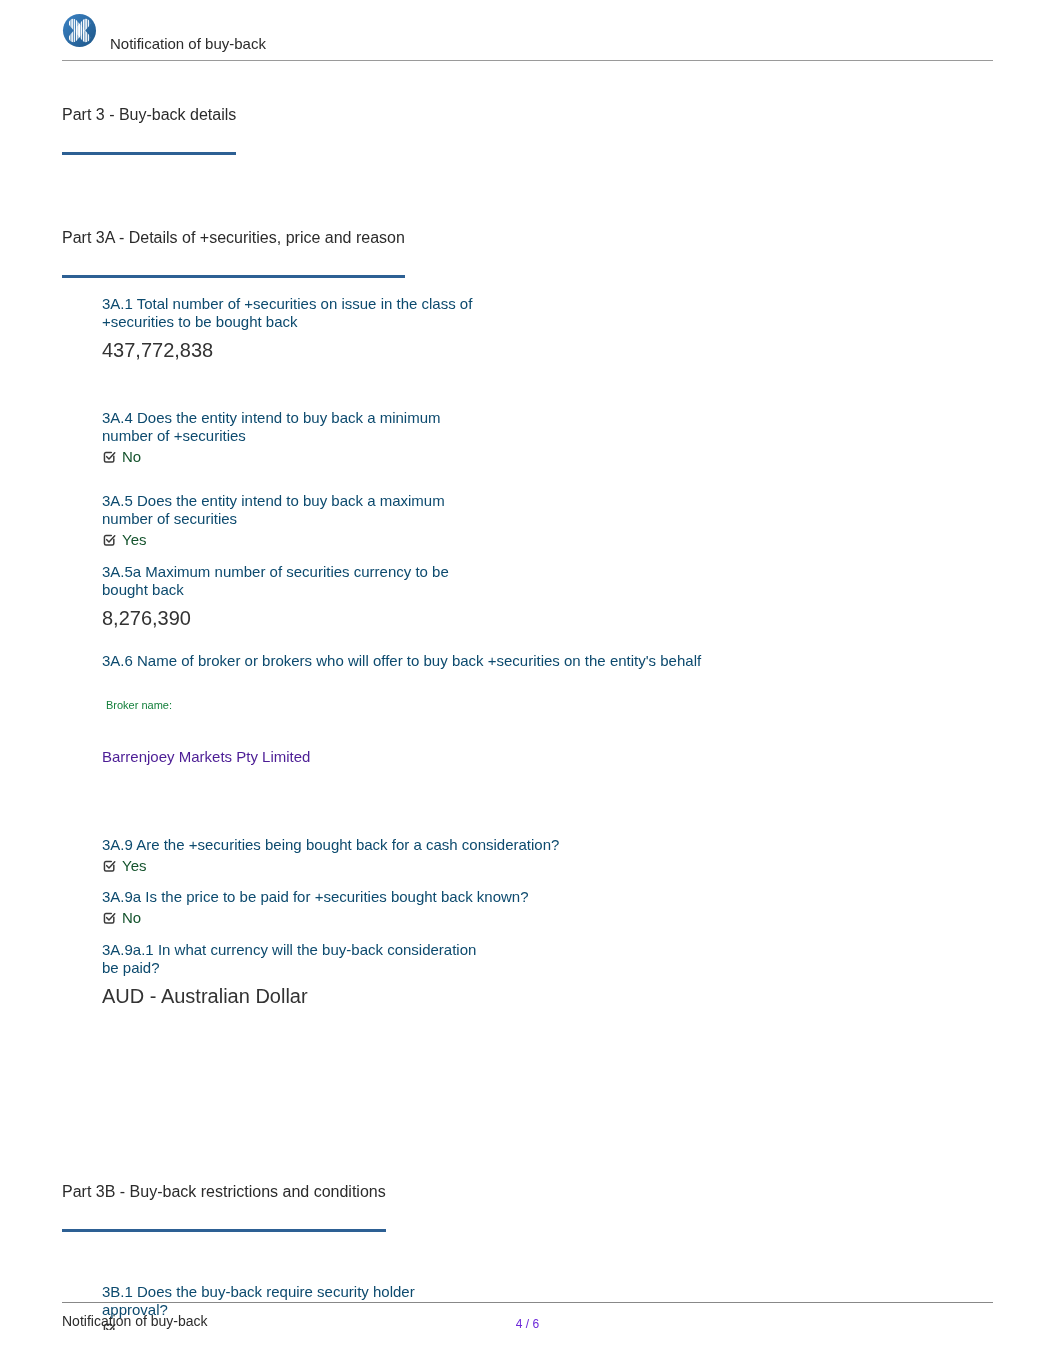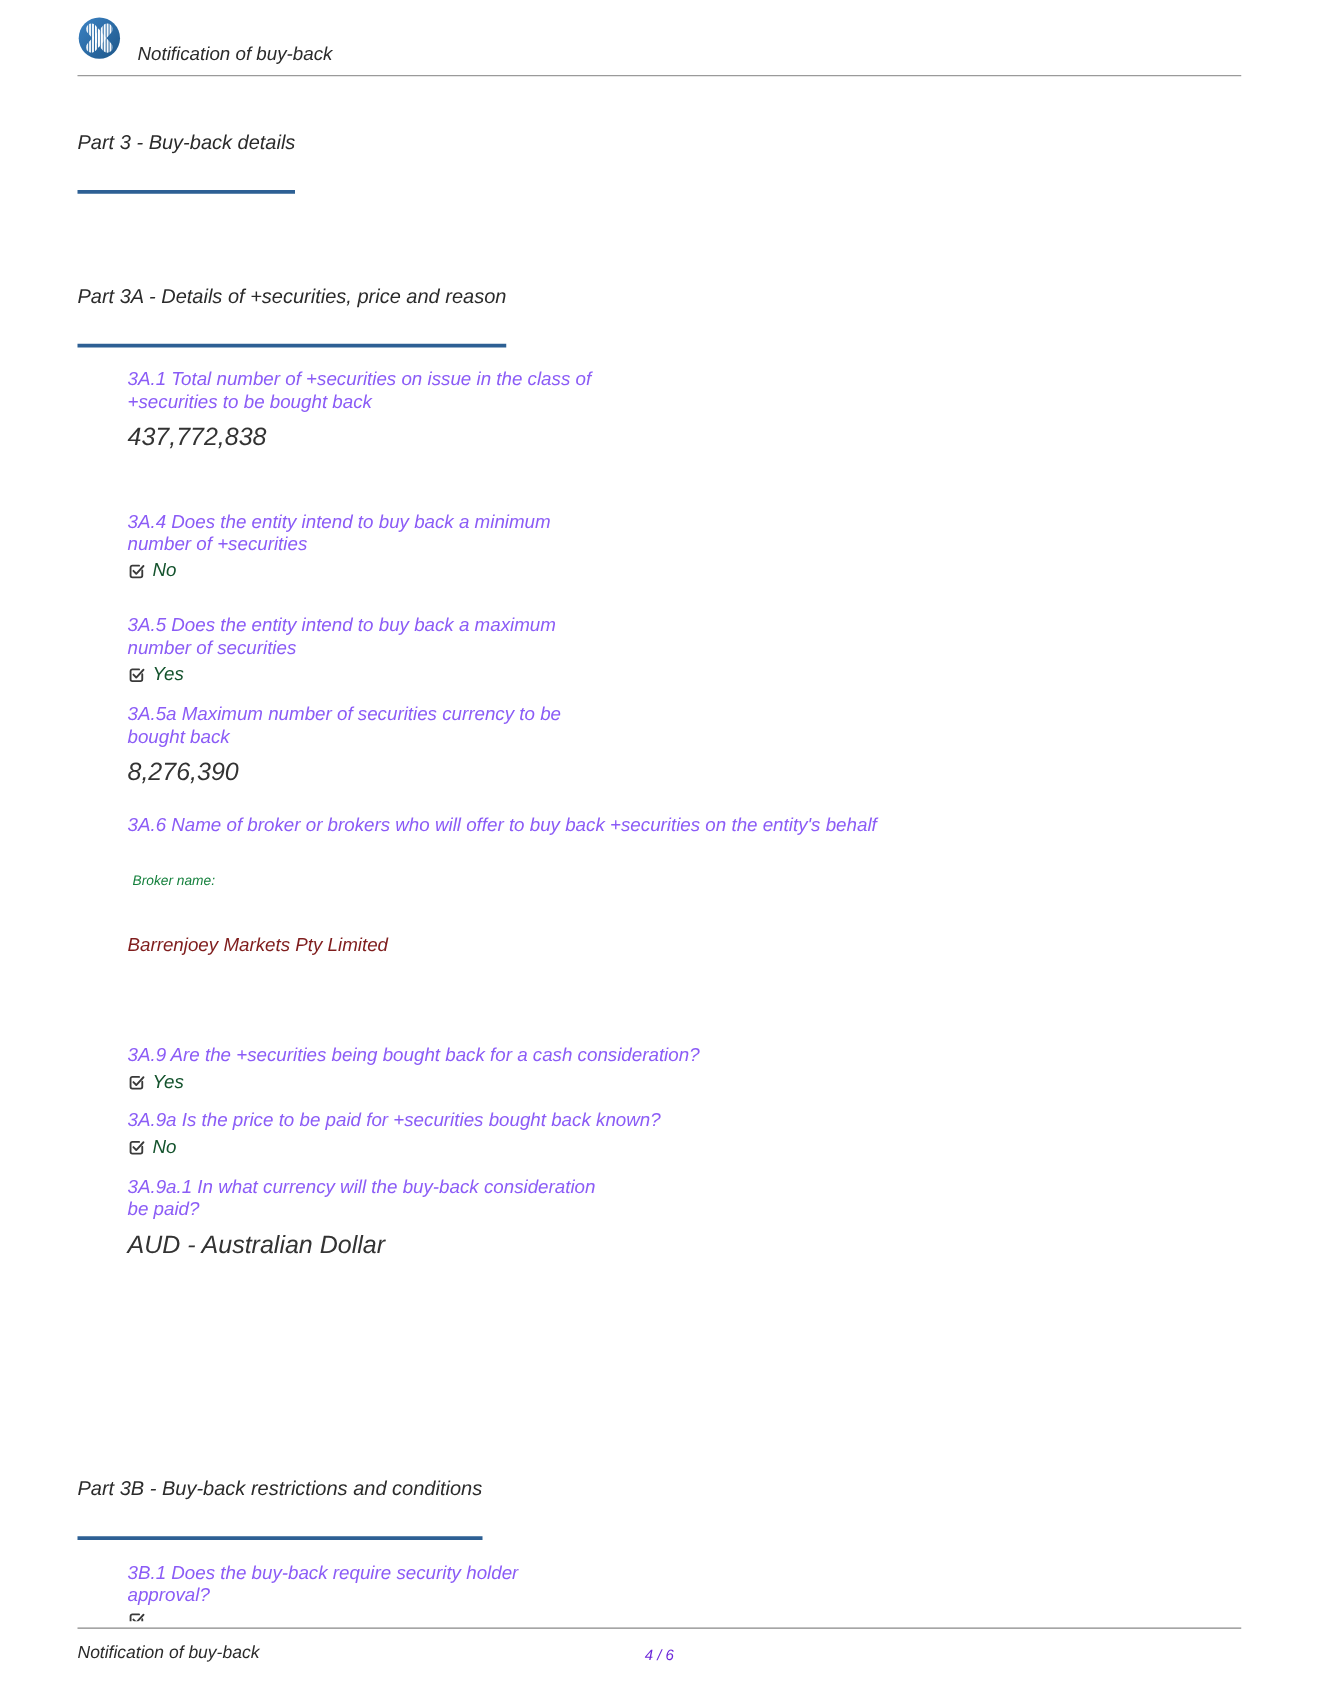--- a/index.html
+++ b/index.html
@@ -7,21 +7,20 @@
   body {
     font-family: "Liberation Sans", "DejaVu Sans", sans-serif;
     color: #333333;
   }
   .page {
     position: relative;
     width: 1055px;
     height: 1365px;
     background: #ffffff;
     overflow: hidden;
-    font-style: italic;
   }
   .abs { position: absolute; }
 
   
   .header-title {
     font-size: 15px;
     color: #2b2b2b;
   }
   .rule {
     height: 1px;
@@ -35,44 +34,44 @@
     font-weight: 400;
     color: #2b2b2b;
     padding-bottom: 28px;
     border-bottom: 3px solid #2d6094;
   }
 
   
   .q-label {
     font-size: 15px;
     line-height: 18px;
-    color: #8b5cf6;
+    color: #0c4a6e;
     white-space: pre-line;
   }
   .q-value {
     font-size: 20px;
     line-height: 18px;
     color: #333333;
     margin-top: 10px;
   }
   .answer-row {
     display: flex;
     align-items: center;
     gap: 6px;
     margin-top: 3px;
     font-size: 15px;
     line-height: 18px;
     color: #14532d;
   }
   .check-icon { flex: 0 0 auto; display: inline-flex; }
 
   .broker-label { font-size: 11px; color: #15803d; }
-  .broker-name  { font-size: 15px; color: #7f1d1d; }
-
-  .clip-block { overflow: hidden; }
+  .broker-name  { font-size: 15px; color: #4c1d95; }
+
+  .clip-block { overflow: hidden; margin-top: 33px; }
 
   
   .footer-rule { height: 1px; background: #888888; }
   .footer-title { font-size: 14px; color: #2b2b2b; }
   .footer-page {
     width: 100%;
     text-align: center;
     font-size: 12px;
     color: #6d28d9;
   }

